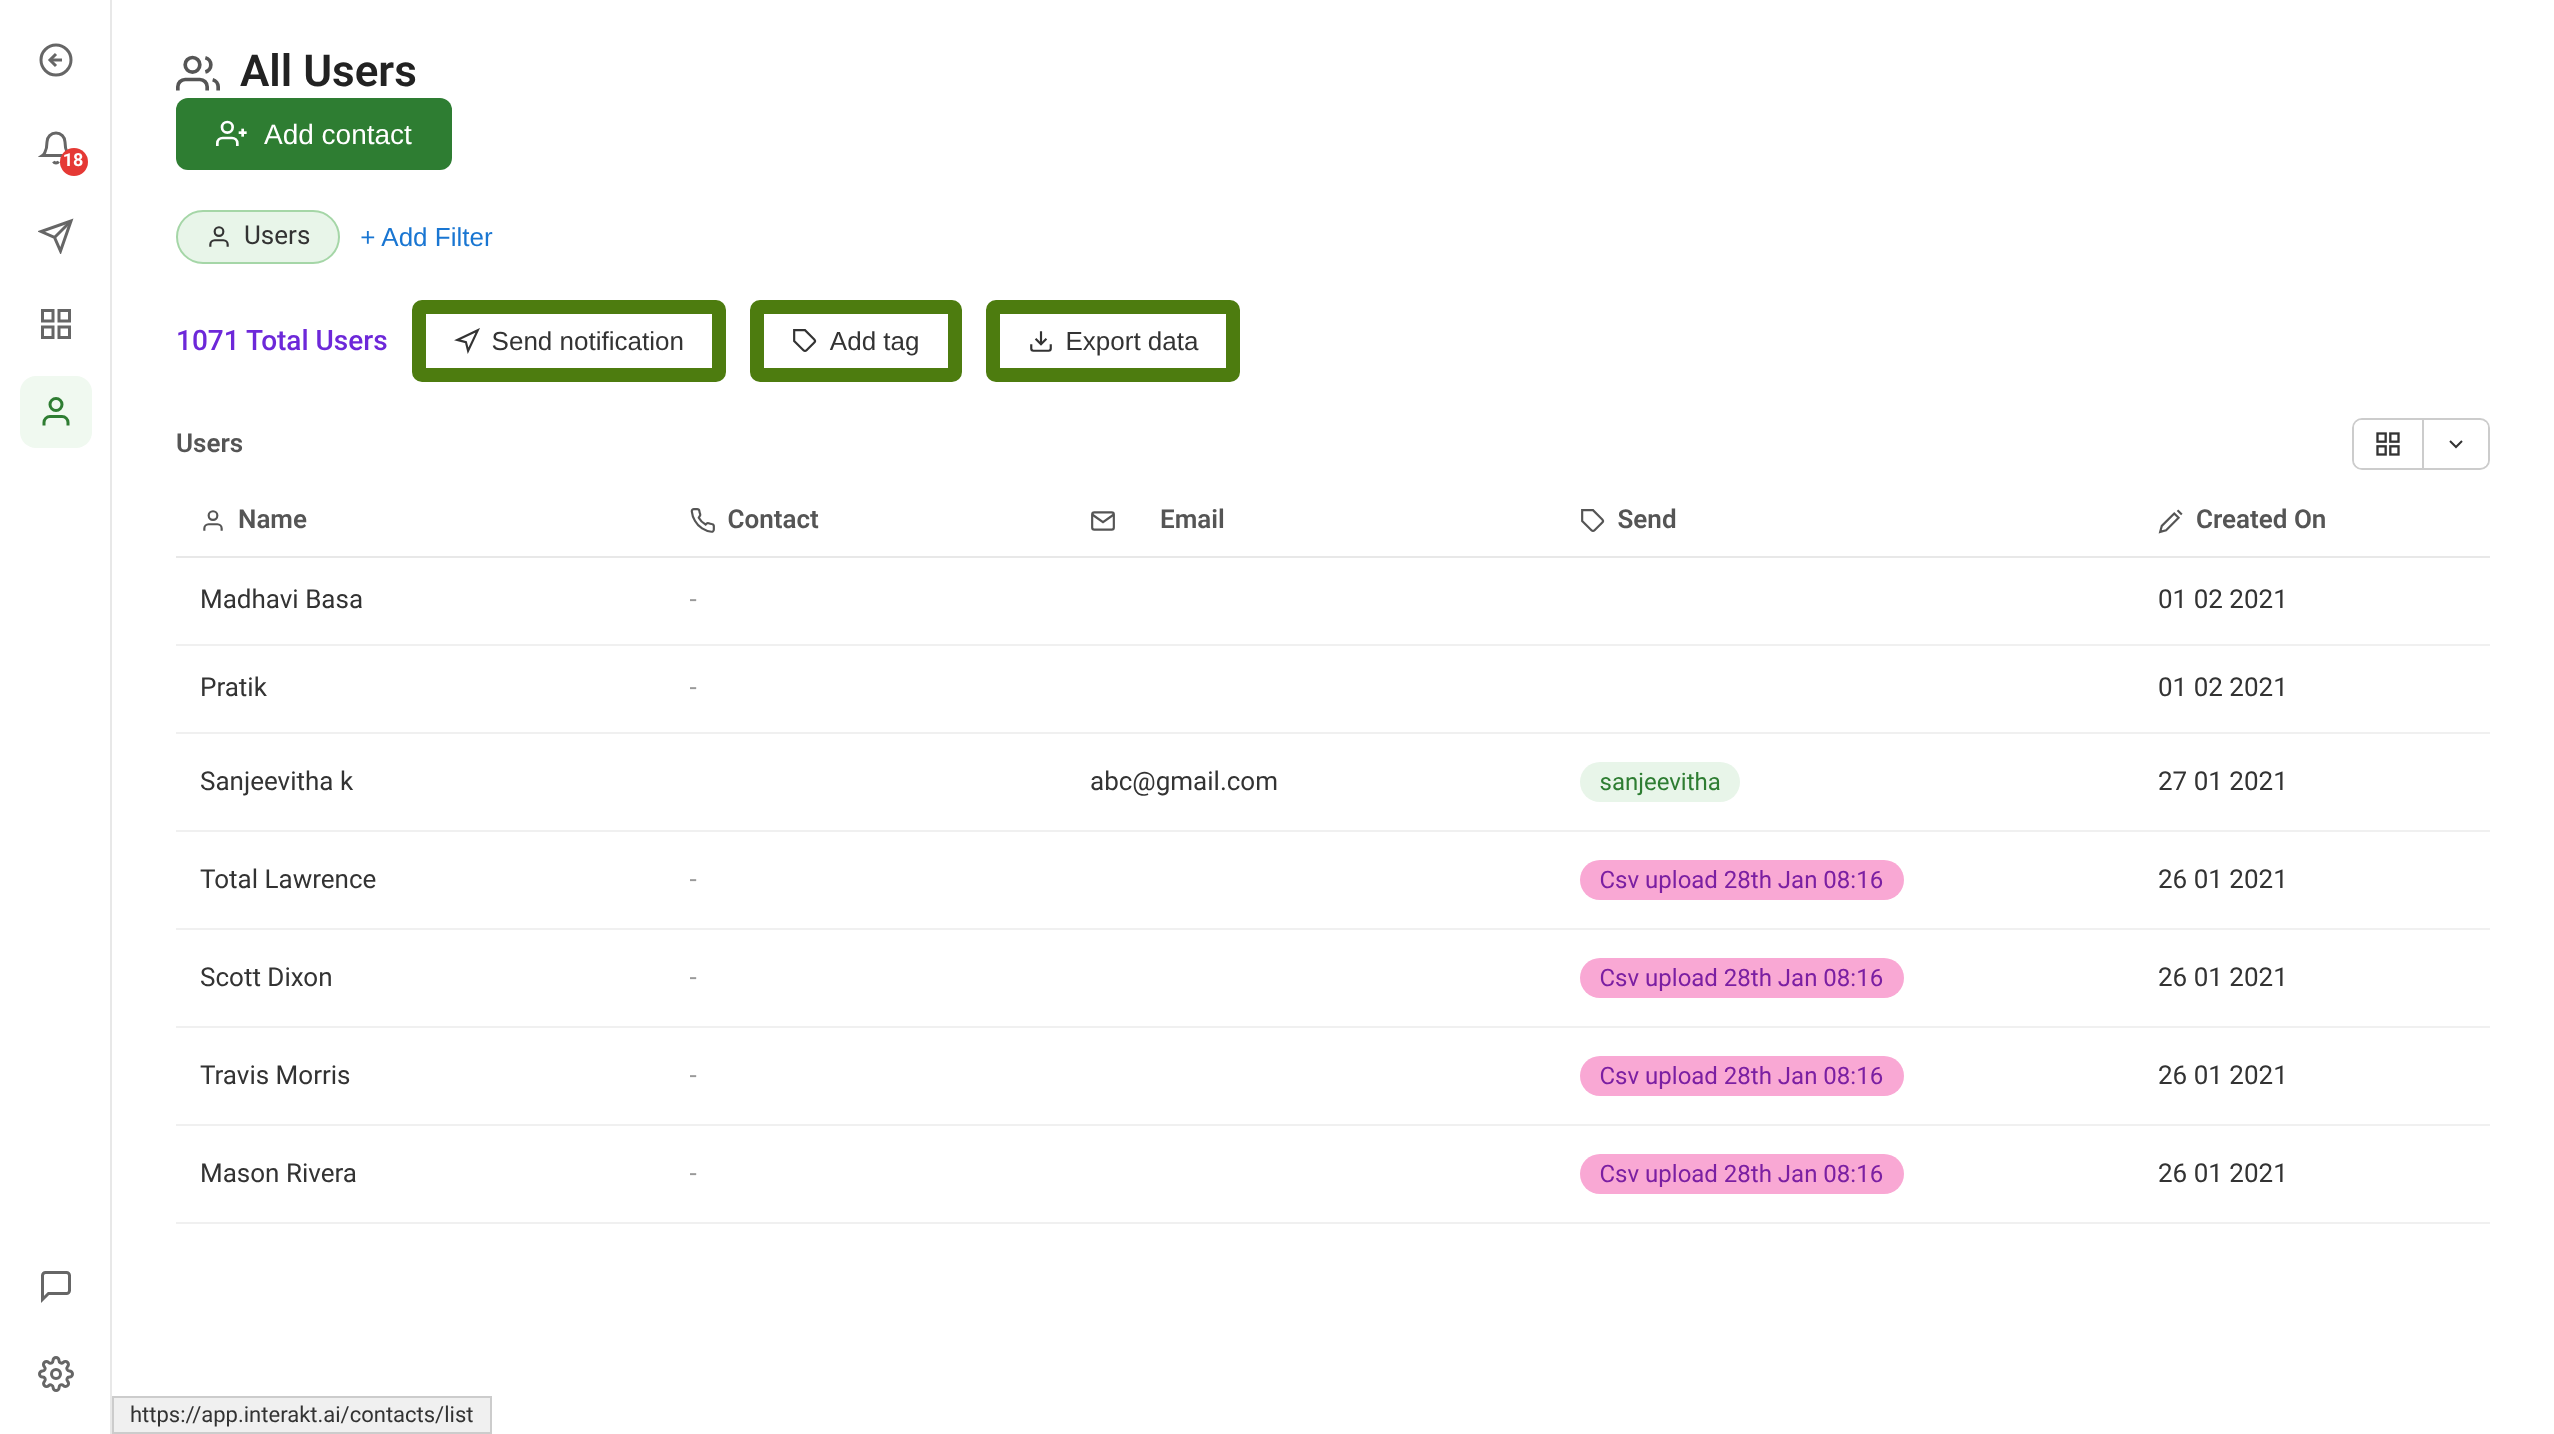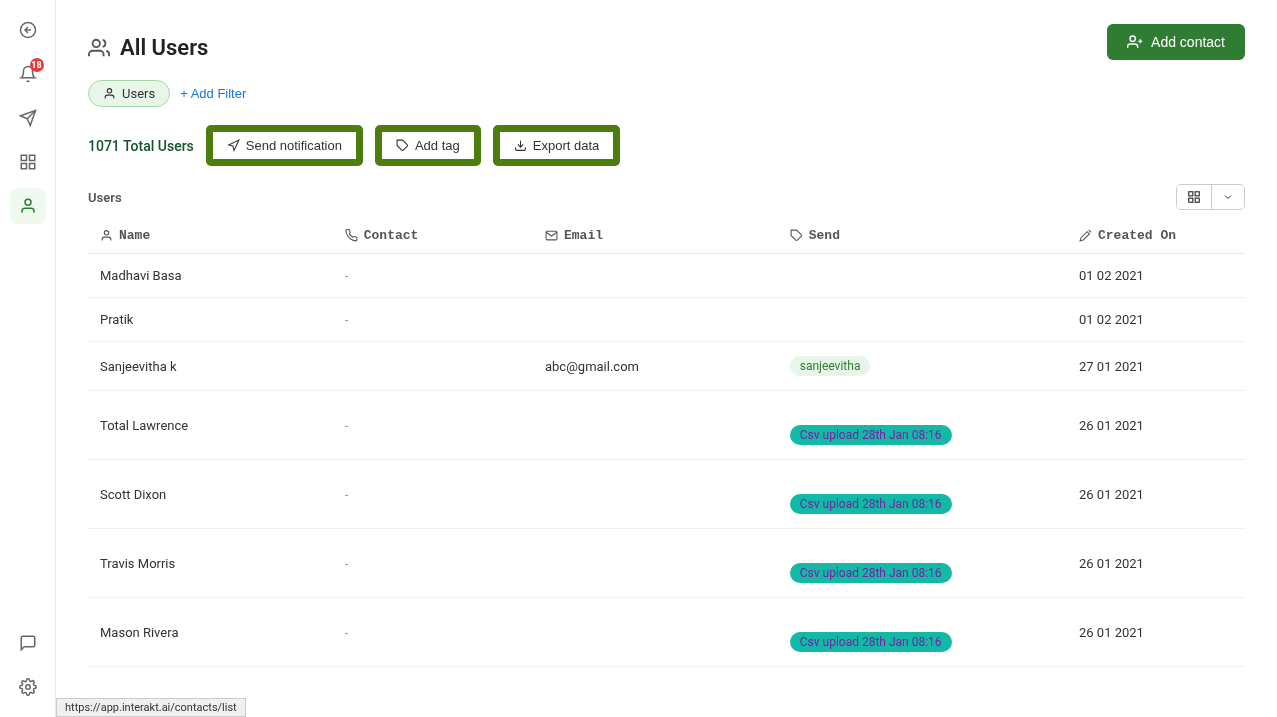--- a/index.html
+++ b/index.html
@@ -25,21 +25,21 @@
       justify-content: center;
       border-radius: 8px;
       cursor: pointer;
       color: #666;
       font-size: 18px;
       position: relative;
     }
     .sidebar-icon.active { background: #f0f9f0; color: #2e7d32; }
     .sidebar-icon .badge {
       position: absolute;
-      top: 2px;
+      top: 18px;
       right: 2px;
       background: #e53935;
       color: white;
       font-size: 9px;
       width: 14px;
       height: 14px;
       border-radius: 50%;
       display: flex;
       align-items: center;
       justify-content: center;
@@ -52,23 +52,24 @@
       flex: 1;
       display: flex;
       flex-direction: column;
       padding: 24px 32px;
       overflow: hidden;
     }
 
     
     .page-header {
       display: flex;
-      align-items: flex-end;
+      align-items: flex-start;
       justify-content: space-between;
       margin-bottom: 20px;
+      flex-direction: column;
     }
     .page-title-row {
       display: flex;
       align-items: center;
       gap: 10px;
     }
     .page-title {
       font-size: 22px;
       font-weight: 600;
       color: #222;
@@ -117,21 +118,21 @@
     
     .stats-row {
       display: flex;
       align-items: center;
       gap: 12px;
       margin-bottom: 18px;
     }
     .total-users {
       font-size: 14px;
       font-weight: 500;
-      color: #14532d;
+      color: #6d28d9;
     }
     .action-btn {
       background: #fff;
       border: 7px solid #4d7c0f;
       border-radius: 5px;
       padding: 6px 14px;
       font-size: 13px;
       cursor: pointer;
       display: flex;
       align-items: center;
@@ -184,42 +185,40 @@
       border-collapse: collapse;
       font-size: 13px;
     }
     thead th {
       text-align: right;
       padding: 10px 12px;
       color: #555;
       font-weight: 600;
       border-bottom: 1px solid #e8e8e8;
       white-space: nowrap;
-      font-family: Liberation Mono, monospace;
     }
     tbody tr {
       border-bottom: 1px solid #f0f0f0;
     }
     tbody td {
       padding: 14px 12px;
       color: #333;
       vertical-align: middle;
     }
     .tag-chip {
       background: #e8f5e9;
       border-radius: 12px;
       padding: 3px 10px;
       font-size: 12px;
       color: #2e7d32;
       display: inline-block;
     }
     .tag-chip.csv {
-      background: #14b8a6;
+      background: #f9a8d4;
       color: #7b1fa2;
-      margin-top: 20px;
     }
     .dash { color: #999; }
     .col-name { width: 220px; }
     .col-contact { width: 180px; }
     .col-email { width: 220px; }
     .col-tags { width: 260px; }
     .col-created { width: 160px; }
 
     
     .url-bar {
@@ -380,21 +379,21 @@
           </th>
           <th class="col-contact">
             <span style="display:flex;align-items:center;gap:6px;">
               <svg width="13" height="13" viewBox="0 0 24 24" fill="none" stroke="#555" stroke-width="2">
                   <path d="M22 16.92v3a2 2 0 0 1-2.18 2 19.79 19.79 0 0 1-8.63-3.07A19.5 19.5 0 0 1 4.69 12 19.79 19.79 0 0 1 1.65 3.18 2 2 0 0 1 3.62 1h3a2 2 0 0 1 2 1.72 12.84 12.84 0 0 0 .7 2.81 2 2 0 0 1-.45 2.11L8.09 9a16 16 0 0 0 6.29 6.29l.78-.78a2 2 0 0 1 2.11-.45 12.84 12.84 0 0 0 2.81.7A2 2 0 0 1 22 16.92z"></path>
                 </svg>
               <span>Contact</span>
             </span>
           </th>
           <th class="col-email">
-            <span style="display:flex;align-items:center;gap:6px;">
+            <span style="display:flex;align-items:center;gap:22px;">
               <svg width="13" height="13" viewBox="0 0 24 24" fill="none" stroke="#555" stroke-width="2">
                   <path d="M4 4h16c1.1 0 2 .9 2 2v12c0 1.1-.9 2-2 2H4c-1.1 0-2-.9-2-2V6c0-1.1.9-2 2-2z"></path>
                   <polyline points="22,6 12,13 2,6"></polyline>
                 </svg>
               <span>Email</span>
             </span>
           </th>
           <th class="col-tags">
             <span style="display:flex;align-items:center;gap:6px;">
               <svg width="13" height="13" viewBox="0 0 24 24" fill="none" stroke="#555" stroke-width="2">

